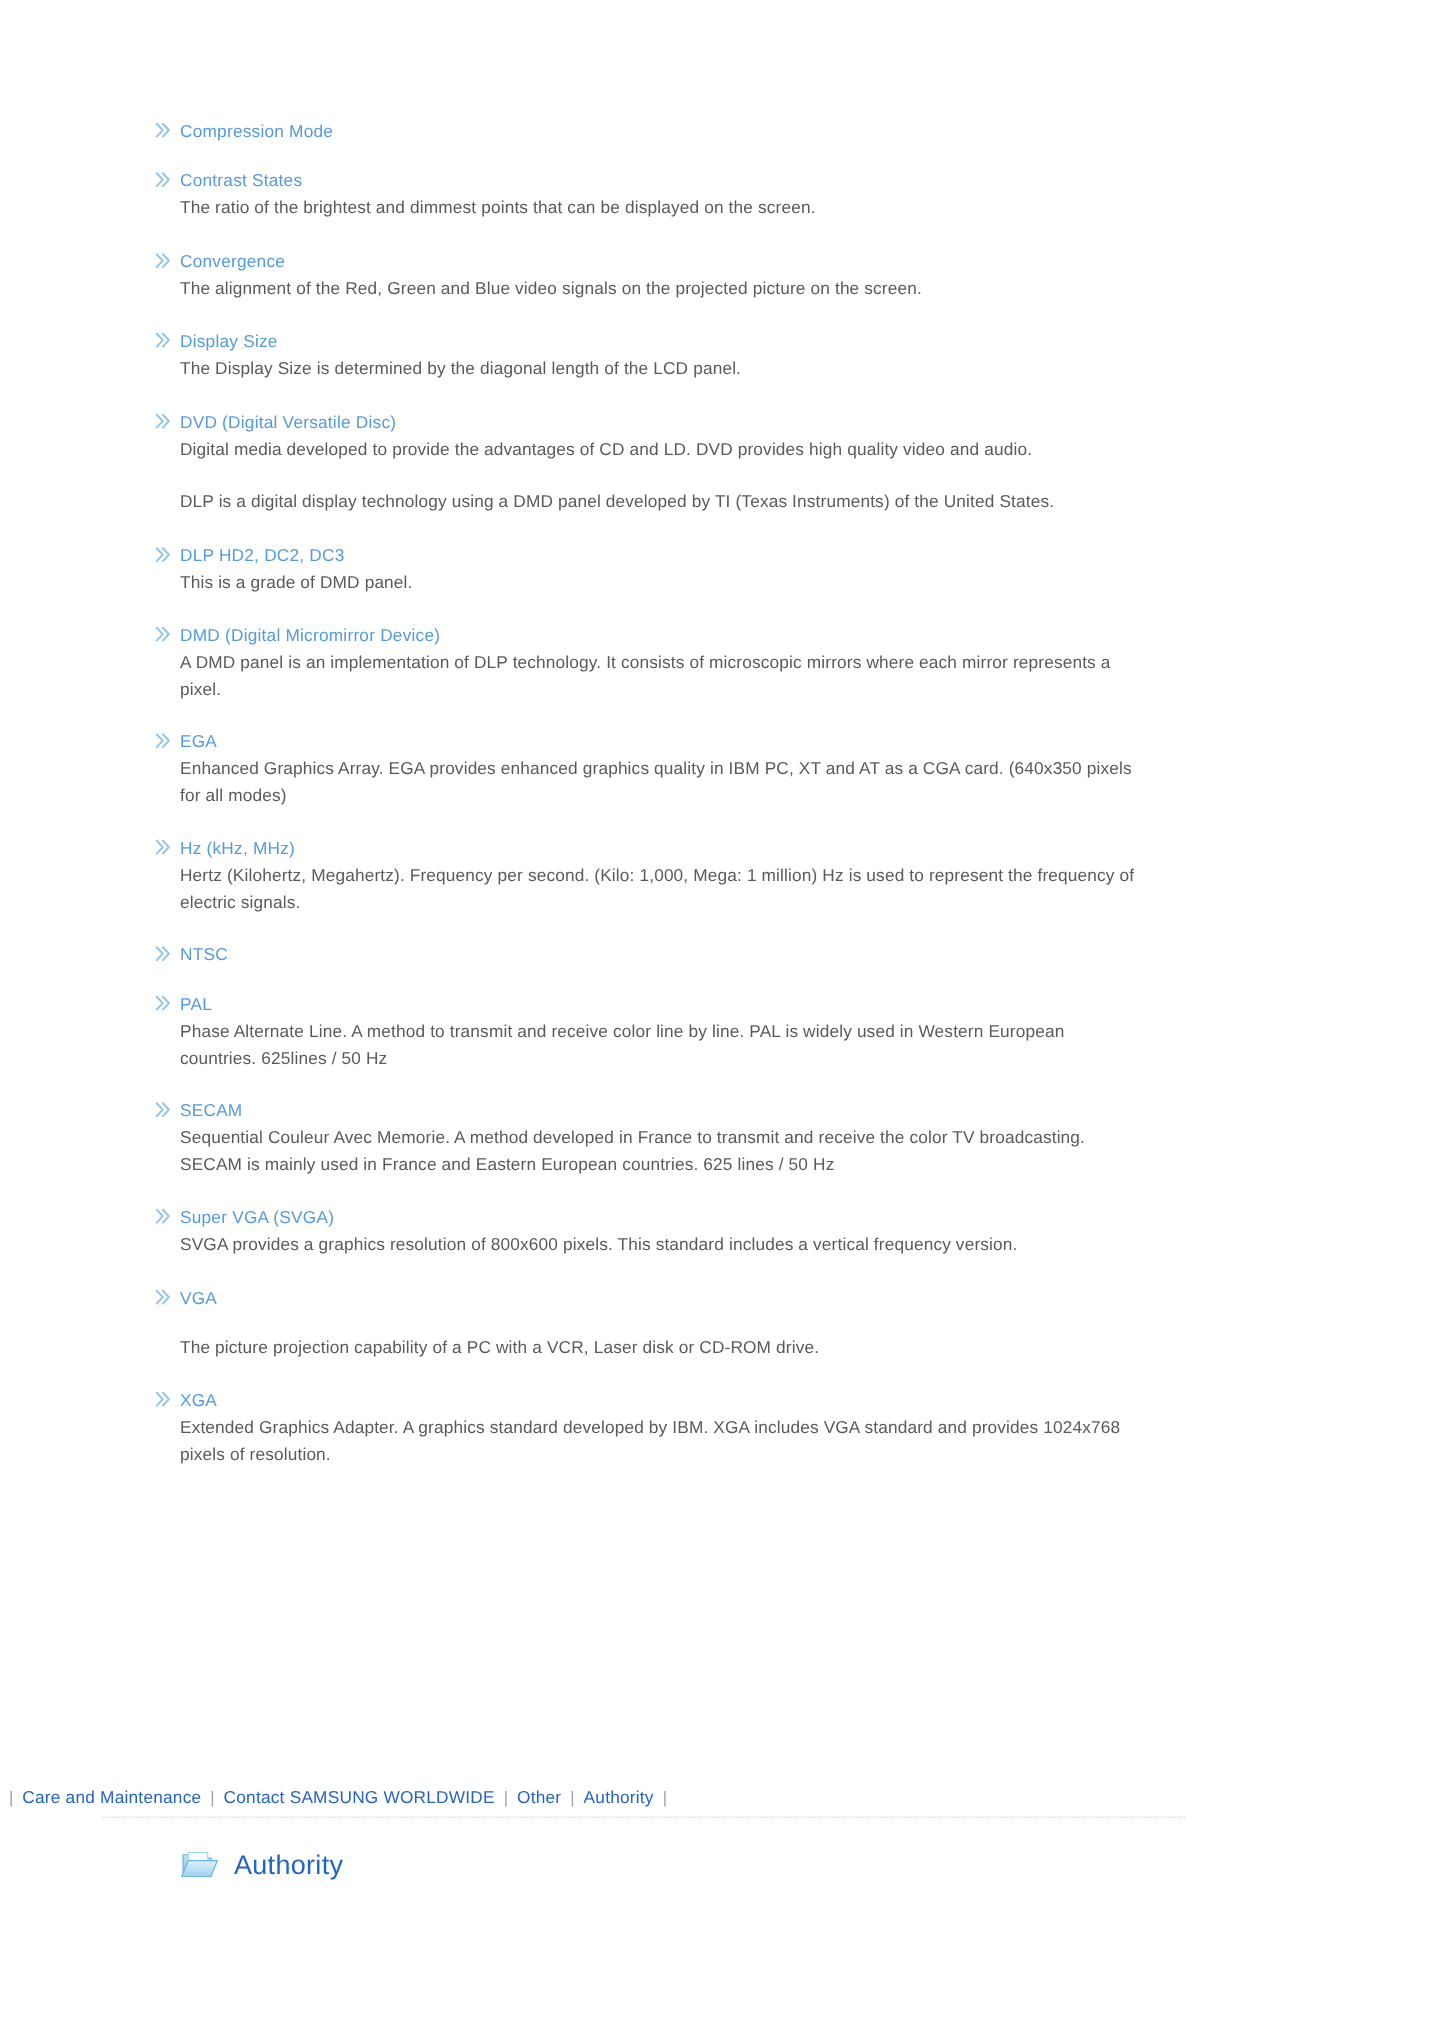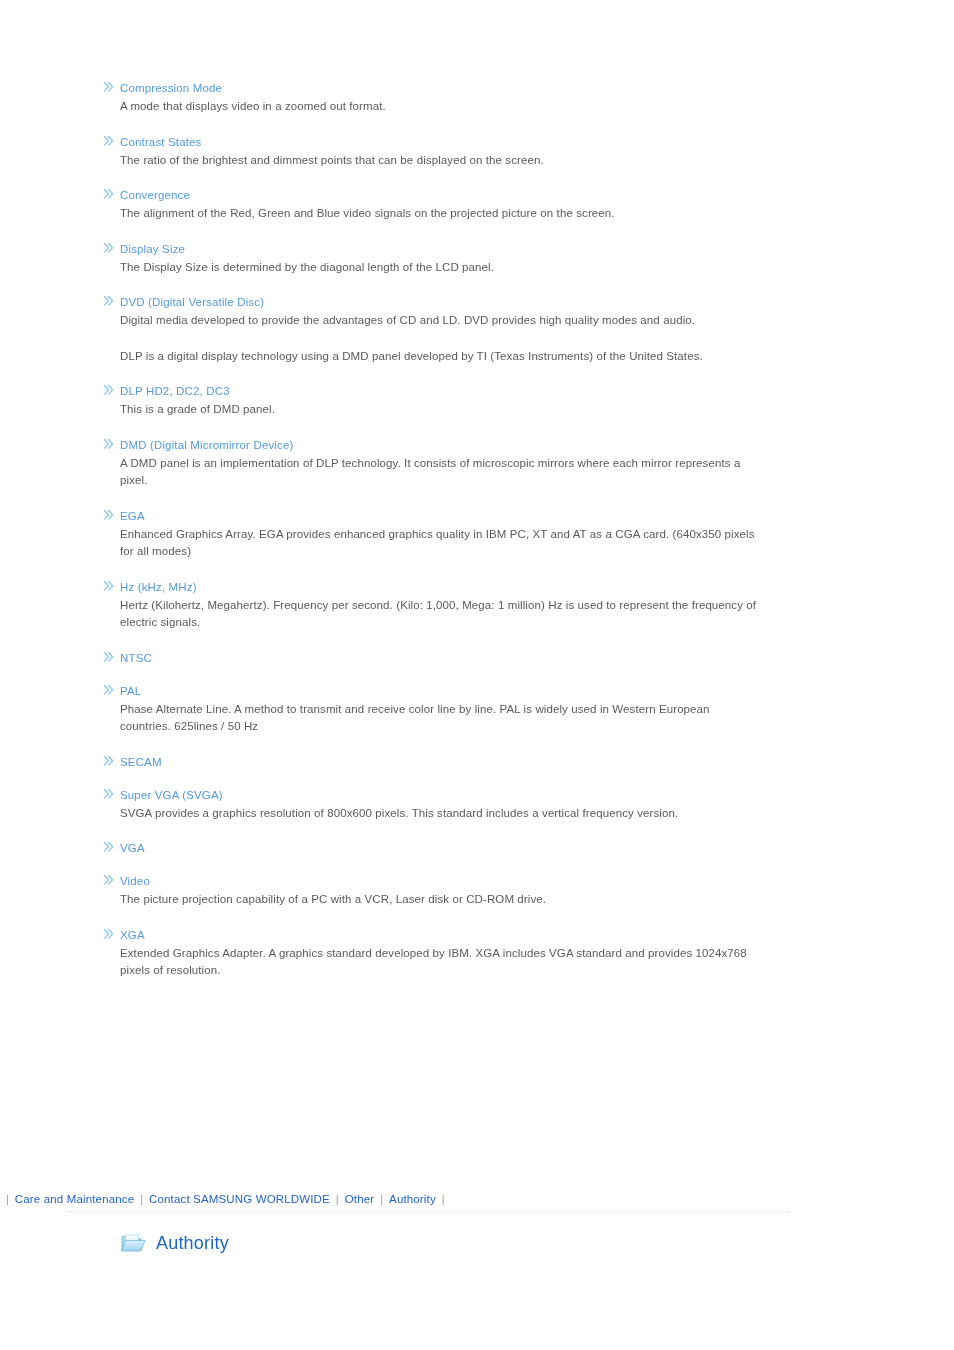--- a/index.html
+++ b/index.html
@@ -124,21 +124,20 @@
 <body>
 
 <div id="page">
 
   <div class="glossary">
       <div class="entry">
         <div class="entry-head"><span><svg class="bullet-icon" viewBox="0 0 13 12" xmlns="http://www.w3.org/2000/svg" aria-hidden="true">
               <path d="M1.5 1.5 L5.5 5.8 L1.5 10.1" fill="none" stroke="#8fc4ea" stroke-width="1.3" stroke-linecap="round" stroke-linejoin="round"></path>
               <path d="M5.6 1.5 L9.6 5.8 L5.6 10.1" fill="none" stroke="#8fc4ea" stroke-width="1.3" stroke-linecap="round" stroke-linejoin="round"></path>
             </svg></span><span class="term">Compression Mode</span></div>
-        <div class="defn">A mode that displays video in a zoomed out format.</div>
       </div>
       <div class="entry">
         <div class="entry-head"><span><svg class="bullet-icon" viewBox="0 0 13 12" xmlns="http://www.w3.org/2000/svg" aria-hidden="true">
               <path d="M1.5 1.5 L5.5 5.8 L1.5 10.1" fill="none" stroke="#8fc4ea" stroke-width="1.3" stroke-linecap="round" stroke-linejoin="round"></path>
               <path d="M5.6 1.5 L9.6 5.8 L5.6 10.1" fill="none" stroke="#8fc4ea" stroke-width="1.3" stroke-linecap="round" stroke-linejoin="round"></path>
             </svg></span><span class="term">Contrast States</span></div>
         <div class="defn">The ratio of the brightest and dimmest points that can be displayed on the screen.</div>
       </div>
       <div class="entry">
         <div class="entry-head"><span><svg class="bullet-icon" viewBox="0 0 13 12" xmlns="http://www.w3.org/2000/svg" aria-hidden="true">
@@ -152,21 +151,21 @@
               <path d="M1.5 1.5 L5.5 5.8 L1.5 10.1" fill="none" stroke="#8fc4ea" stroke-width="1.3" stroke-linecap="round" stroke-linejoin="round"></path>
               <path d="M5.6 1.5 L9.6 5.8 L5.6 10.1" fill="none" stroke="#8fc4ea" stroke-width="1.3" stroke-linecap="round" stroke-linejoin="round"></path>
             </svg></span><span class="term">Display Size</span></div>
         <div class="defn">The Display Size is determined by the diagonal length of the LCD panel.</div>
       </div>
       <div class="entry">
         <div class="entry-head"><span><svg class="bullet-icon" viewBox="0 0 13 12" xmlns="http://www.w3.org/2000/svg" aria-hidden="true">
               <path d="M1.5 1.5 L5.5 5.8 L1.5 10.1" fill="none" stroke="#8fc4ea" stroke-width="1.3" stroke-linecap="round" stroke-linejoin="round"></path>
               <path d="M5.6 1.5 L9.6 5.8 L5.6 10.1" fill="none" stroke="#8fc4ea" stroke-width="1.3" stroke-linecap="round" stroke-linejoin="round"></path>
             </svg></span><span class="term">DVD (Digital Versatile Disc)</span></div>
-        <div class="defn">Digital media developed to provide the advantages of CD and LD. DVD provides high quality modes and audio.</div>
+        <div class="defn">Digital media developed to provide the advantages of CD and LD. DVD provides high quality video and audio.</div>
       </div>
       <div class="entry">
         <div class="defn">DLP is a digital display technology using a DMD panel developed by TI (Texas Instruments) of the United States.</div>
       </div>
       <div class="entry">
         <div class="entry-head"><span><svg class="bullet-icon" viewBox="0 0 13 12" xmlns="http://www.w3.org/2000/svg" aria-hidden="true">
               <path d="M1.5 1.5 L5.5 5.8 L1.5 10.1" fill="none" stroke="#8fc4ea" stroke-width="1.3" stroke-linecap="round" stroke-linejoin="round"></path>
               <path d="M5.6 1.5 L9.6 5.8 L5.6 10.1" fill="none" stroke="#8fc4ea" stroke-width="1.3" stroke-linecap="round" stroke-linejoin="round"></path>
             </svg></span><span class="term">DLP HD2, DC2, DC3</span></div>
         <div class="defn">This is a grade of DMD panel.</div>
@@ -203,39 +202,36 @@
               <path d="M1.5 1.5 L5.5 5.8 L1.5 10.1" fill="none" stroke="#8fc4ea" stroke-width="1.3" stroke-linecap="round" stroke-linejoin="round"></path>
               <path d="M5.6 1.5 L9.6 5.8 L5.6 10.1" fill="none" stroke="#8fc4ea" stroke-width="1.3" stroke-linecap="round" stroke-linejoin="round"></path>
             </svg></span><span class="term">PAL</span></div>
         <div class="defn">Phase Alternate Line. A method to transmit and receive color line by line. PAL is widely used in Western European countries. 625lines / 50 Hz</div>
       </div>
       <div class="entry">
         <div class="entry-head"><span><svg class="bullet-icon" viewBox="0 0 13 12" xmlns="http://www.w3.org/2000/svg" aria-hidden="true">
               <path d="M1.5 1.5 L5.5 5.8 L1.5 10.1" fill="none" stroke="#8fc4ea" stroke-width="1.3" stroke-linecap="round" stroke-linejoin="round"></path>
               <path d="M5.6 1.5 L9.6 5.8 L5.6 10.1" fill="none" stroke="#8fc4ea" stroke-width="1.3" stroke-linecap="round" stroke-linejoin="round"></path>
             </svg></span><span class="term">SECAM</span></div>
+        <div class="defn">Sequential Couleur Avec Memorie. A method developed in France to transmit and receive the color TV broadcasting. SECAM is mainly used in France and Eastern European countries. 625 lines / 50 Hz</div>
       </div>
       <div class="entry">
         <div class="entry-head"><span><svg class="bullet-icon" viewBox="0 0 13 12" xmlns="http://www.w3.org/2000/svg" aria-hidden="true">
               <path d="M1.5 1.5 L5.5 5.8 L1.5 10.1" fill="none" stroke="#8fc4ea" stroke-width="1.3" stroke-linecap="round" stroke-linejoin="round"></path>
               <path d="M5.6 1.5 L9.6 5.8 L5.6 10.1" fill="none" stroke="#8fc4ea" stroke-width="1.3" stroke-linecap="round" stroke-linejoin="round"></path>
             </svg></span><span class="term">Super VGA (SVGA)</span></div>
         <div class="defn">SVGA provides a graphics resolution of 800x600 pixels. This standard includes a vertical frequency version.</div>
       </div>
       <div class="entry">
         <div class="entry-head"><span><svg class="bullet-icon" viewBox="0 0 13 12" xmlns="http://www.w3.org/2000/svg" aria-hidden="true">
               <path d="M1.5 1.5 L5.5 5.8 L1.5 10.1" fill="none" stroke="#8fc4ea" stroke-width="1.3" stroke-linecap="round" stroke-linejoin="round"></path>
               <path d="M5.6 1.5 L9.6 5.8 L5.6 10.1" fill="none" stroke="#8fc4ea" stroke-width="1.3" stroke-linecap="round" stroke-linejoin="round"></path>
             </svg></span><span class="term">VGA</span></div>
       </div>
       <div class="entry">
-        <div class="entry-head"><span><svg class="bullet-icon" viewBox="0 0 13 12" xmlns="http://www.w3.org/2000/svg" aria-hidden="true">
-              <path d="M1.5 1.5 L5.5 5.8 L1.5 10.1" fill="none" stroke="#8fc4ea" stroke-width="1.3" stroke-linecap="round" stroke-linejoin="round"></path>
-              <path d="M5.6 1.5 L9.6 5.8 L5.6 10.1" fill="none" stroke="#8fc4ea" stroke-width="1.3" stroke-linecap="round" stroke-linejoin="round"></path>
-            </svg></span><span class="term">Video</span></div>
         <div class="defn">The picture projection capability of a PC with a VCR, Laser disk or CD-ROM drive.</div>
       </div>
       <div class="entry">
         <div class="entry-head"><span><svg class="bullet-icon" viewBox="0 0 13 12" xmlns="http://www.w3.org/2000/svg" aria-hidden="true">
               <path d="M1.5 1.5 L5.5 5.8 L1.5 10.1" fill="none" stroke="#8fc4ea" stroke-width="1.3" stroke-linecap="round" stroke-linejoin="round"></path>
               <path d="M5.6 1.5 L9.6 5.8 L5.6 10.1" fill="none" stroke="#8fc4ea" stroke-width="1.3" stroke-linecap="round" stroke-linejoin="round"></path>
             </svg></span><span class="term">XGA</span></div>
         <div class="defn">Extended Graphics Adapter. A graphics standard developed by IBM. XGA includes VGA standard and provides 1024x768 pixels of resolution.</div>
       </div>
     </div>

